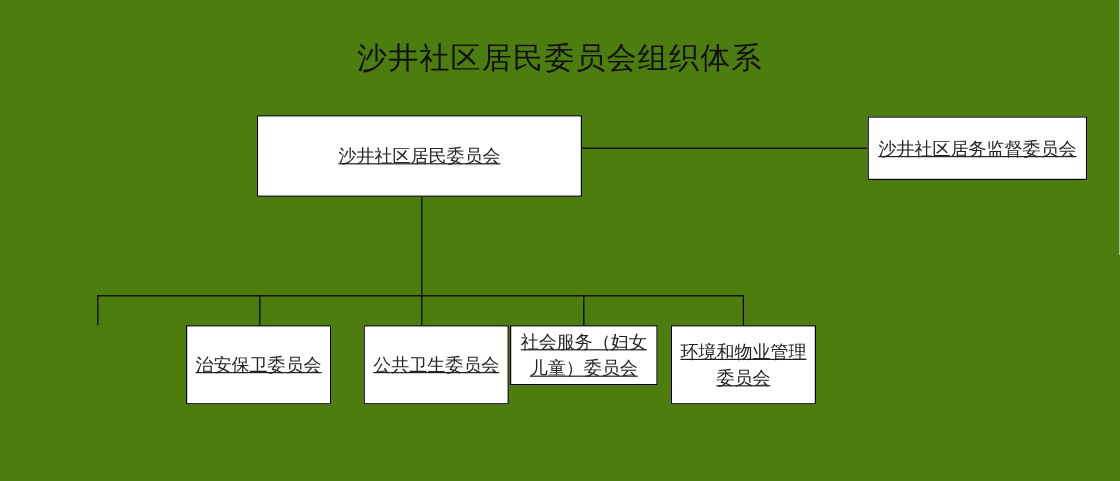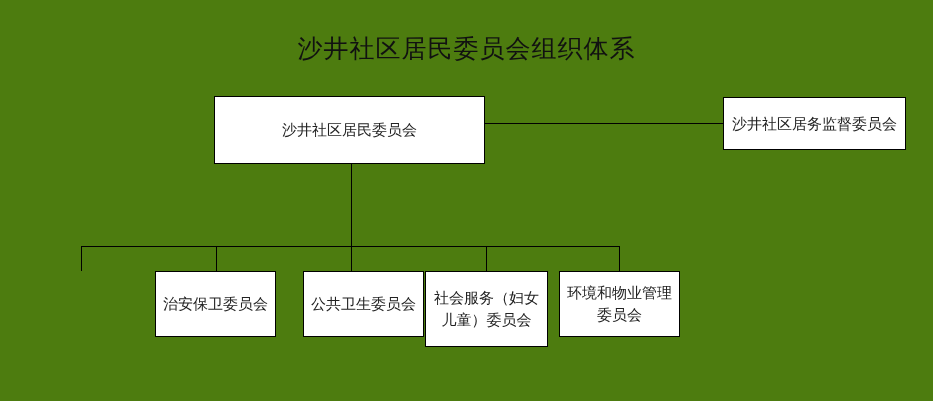--- a/index.html
+++ b/index.html
@@ -44,20 +44,21 @@
     font-size: 15px;
     line-height: 22px;
     color: #222222;
     padding: 2px 4px;
   }
   .node .node-label {
     display: block;
     width: 100%;
     white-space: pre-line;
     word-break: keep-all;
+    text-decoration: underline;
   }
   .connector {
     position: absolute;
     background: #000000;
   }
   .connector.h { height: 1px; }
   .connector.v { width: 1px; }
 </style>
 </head>
 <body>
@@ -88,21 +89,21 @@
 
 
   <div class="node" style="left:155px; top:271px; width:121px; height:66px;">
     <span class="node-label">治安保卫委员会</span>
   </div>
 
   <div class="node" style="left:291px; top:271px; width:121px; height:66px;margin-left:12px;">
     <span class="node-label">公共卫生委员会</span>
   </div>
 
-  <div class="node" style="left:425px; top:271px; width:123px; height:76px;">
+  <div class="node" style="left:425px; top:271px; width:123px; height:50px;">
     <span class="node-label">社会服务（妇女
 儿童）委员会</span>
   </div>
 
   <div class="node" style="left:559px; top:271px; width:121px; height:66px;">
     <span class="node-label">环境和物业管理
 委员会</span>
   </div>
 
 </div>

